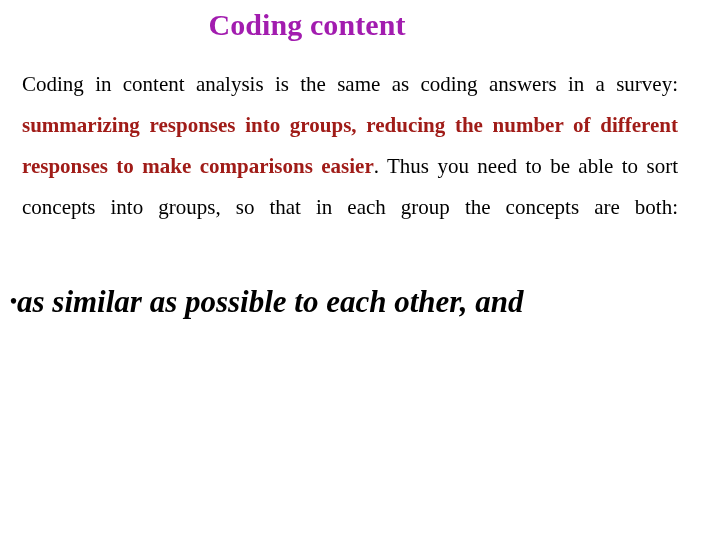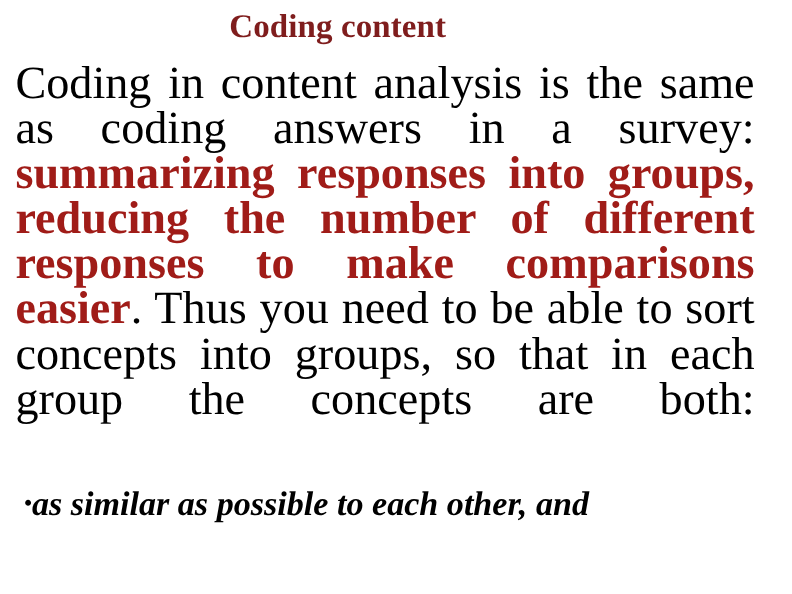--- a/index.html
+++ b/index.html
@@ -28,38 +28,38 @@
   .slide-title {
     position: absolute;
     left: 0;
     top: 6px;
     width: 592px;
     text-align: center;
     font-family: "Liberation Serif", "DejaVu Serif", serif;
     font-size: 30px;
     font-weight: bold;
     line-height: 38px;
-    color: #7f1d1d;
+    color: #a21caf;
     letter-spacing: 0.1px;
     white-space: nowrap;
     text-indent: 22px; 
   }
 
   
   .body-block {
     position: absolute;
     left: 10px;
     top: 52px;
     width: 680px;
   }
 
   .para {
-    margin: 4px;
+    margin: 12px;
     font-family: "Liberation Serif", "DejaVu Serif", serif;
-    font-size: 42px;
+    font-size: 21px;
     line-height: 41px;
     color: #000000;
     text-align: justify;
     text-justify: inter-word;
     word-spacing: 0.4px;
   }
 
   
   .para .justify-filler {
     display: inline-block;
@@ -67,21 +67,21 @@
     height: 0;
     overflow: hidden;
   }
 
   .em-red {
     color: #a01c18;
     font-weight: bold;
   }
 
   .bullet-list {
-    margin: 12px;
+    margin: 0;
     padding: 0;
     list-style: none;
   }
 
   .bullet-item {
     font-family: "Liberation Serif", "DejaVu Serif", serif;
     font-size: 31px;
     line-height: 41px;
     font-style: italic;
     font-weight: bold;

